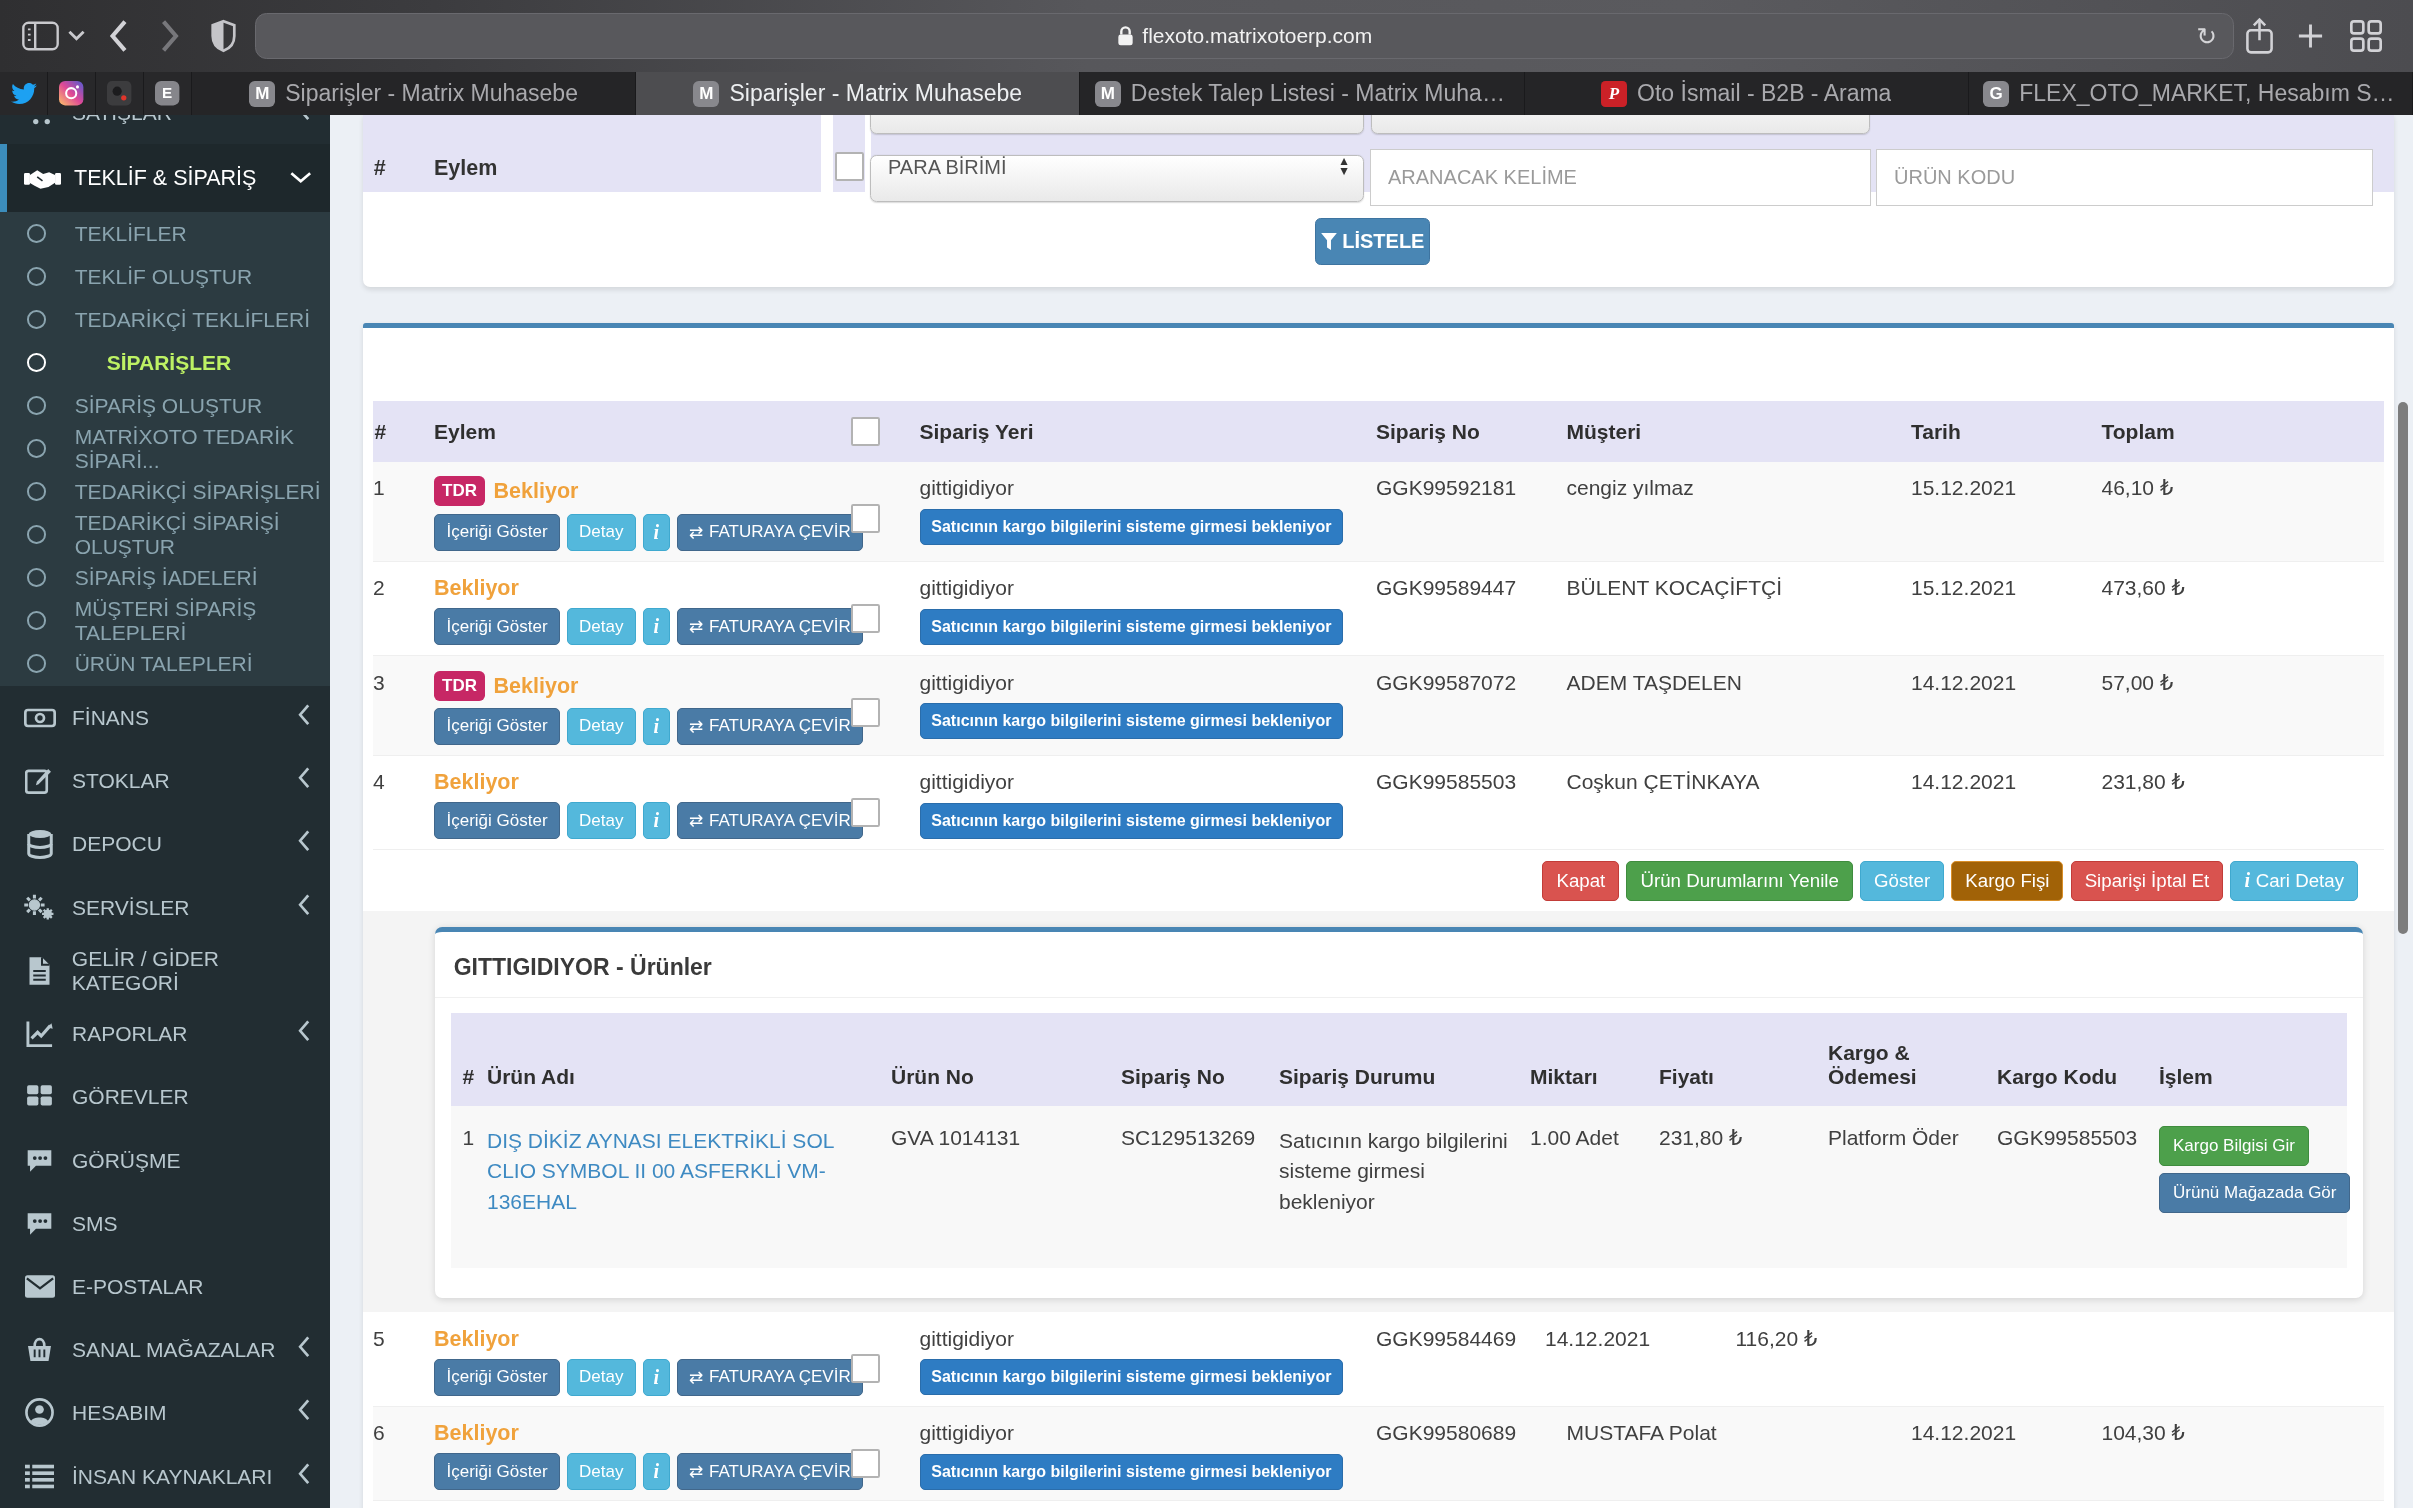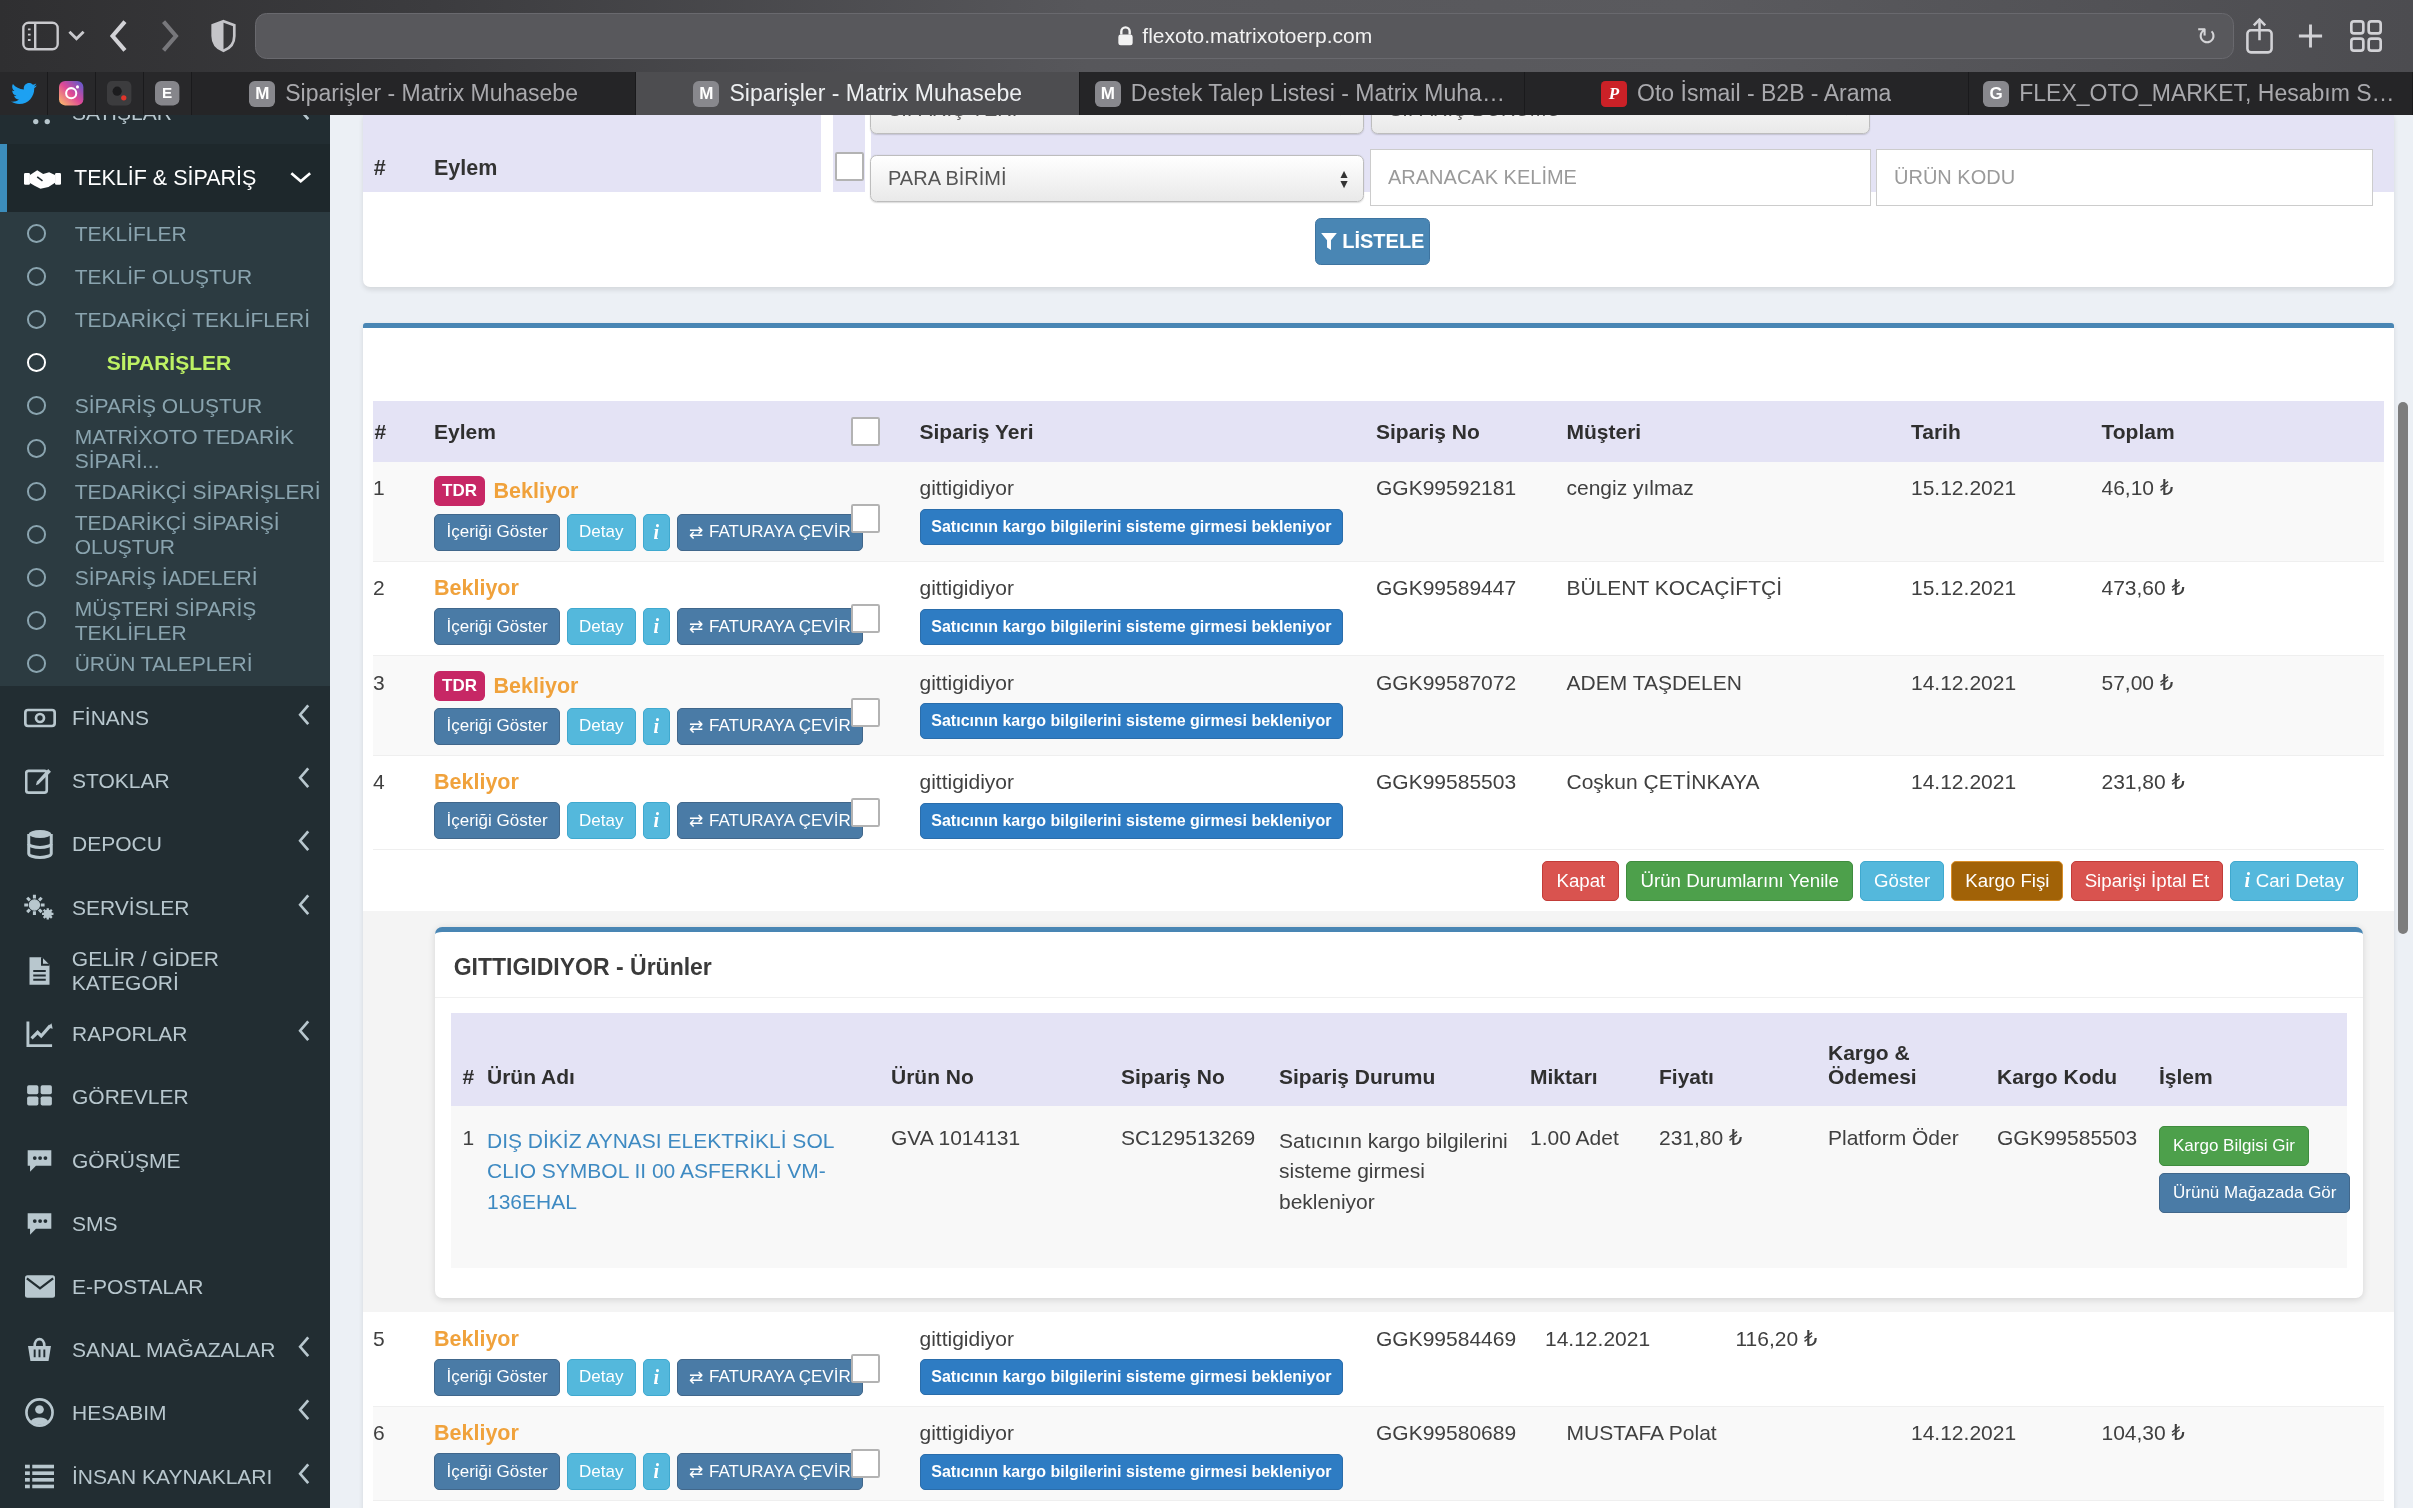--- a/index.html
+++ b/index.html
@@ -37,21 +37,21 @@
   .sub-item.active .o { border-color:#ffffff; border-width:2.9px; }
 
   
   .content { position:absolute; left:330px; top:115px; width:2083px; height:1394px; background:#ecf0f5; overflow:hidden; }
   .card { position:absolute; left:33px; width:2031px; background:#fff; box-shadow:0 2.2px 5.7px rgba(0,0,0,.10); }
   .filter-card { top:0; height:172px; border-radius:0 0 7.2px 7.2px; }
   .purple-band { position:absolute; left:0; top:0; width:2031px; height:77px; background:#e4e3f5; }
   .band-gap { position:absolute; top:0; height:77px; background:#fff; }
   .fhead { position:absolute; font-weight:bold; font-size:21.5px; color:#333; }
   .checkbox { width:29px; height:29px; background:#fff; border:2.9px solid #b3b3b3; border-radius:2.2px; }
-  .sel { position:absolute; height:49px; background:linear-gradient(#ffffff,#e9e9e9); border:1.4px solid #bdbdbd; border-radius:6.5px; display:flex; align-items:center; color:#555; font-size:20px; padding:0 17px; box-shadow:0 0.7px 1.4px rgba(0,0,0,.15); }
+  .sel { position:absolute; height:49px; background:linear-gradient(#ffffff,#e9e9e9); border:1.4px solid #bdbdbd; border-radius:6.5px; display:flex; color:#555; font-size:20px; padding:0 17px; box-shadow:0 0.7px 1.4px rgba(0,0,0,.15); }
   .sel .arr { position:absolute; right:14.4px; color:#333; font-size:16px; }
   .sel .spin { position:absolute; right:13px; display:flex; flex-direction:column; line-height:10px; font-size:12.2px; color:#333; }
   .tinput { position:absolute; height:57px; background:#fff; border:1.4px solid #ccc; font-size:20px; color:#333; padding:0 17px; outline:none; }
   .tinput::placeholder { color:#9a9a9a; }
   .btn { display:inline-flex; align-items:center; justify-content:center; color:#fff; border-radius:5.7px; white-space:nowrap; }
   .listele { position:absolute; left:952px; top:103px; width:115px; height:47px; background:#4986b4; border:1.4px solid #3e74a0; font-size:20px; font-weight:bold; gap:5.7px; }
 
   .results-card { top:208px; height:1365px; border-top:5px solid #4986b4; border-radius:2.9px 2.9px 0 0; }
   .otable { margin:73px 10px 0 10px; }
   .orow { display:flex; border-bottom:1.4px solid #efefef; }
@@ -302,21 +302,21 @@
     <div class="sub-item">
         <span class="o"></span>
         <span>TEDARİKÇİ SİPARİŞİ OLUŞTUR</span>
       </div>
     <div class="sub-item">
         <span class="o"></span>
         <span>SİPARİŞ İADELERİ</span>
       </div>
     <div class="sub-item">
         <span class="o"></span>
-        <span>MÜŞTERİ SİPARİŞ TEKLİFLER</span>
+        <span>MÜŞTERİ SİPARİŞ TALEPLERİ</span>
       </div>
     <div class="sub-item">
         <span class="o"></span>
         <span>ÜRÜN TALEPLERİ</span>
       </div>
   </div>
 
   <div class="s-item" style="top:571px">
     <span class="s-ic">
       <svg width="32" height="20" viewBox="0 0 24 14" fill="none" stroke="currentColor" stroke-width="2">

